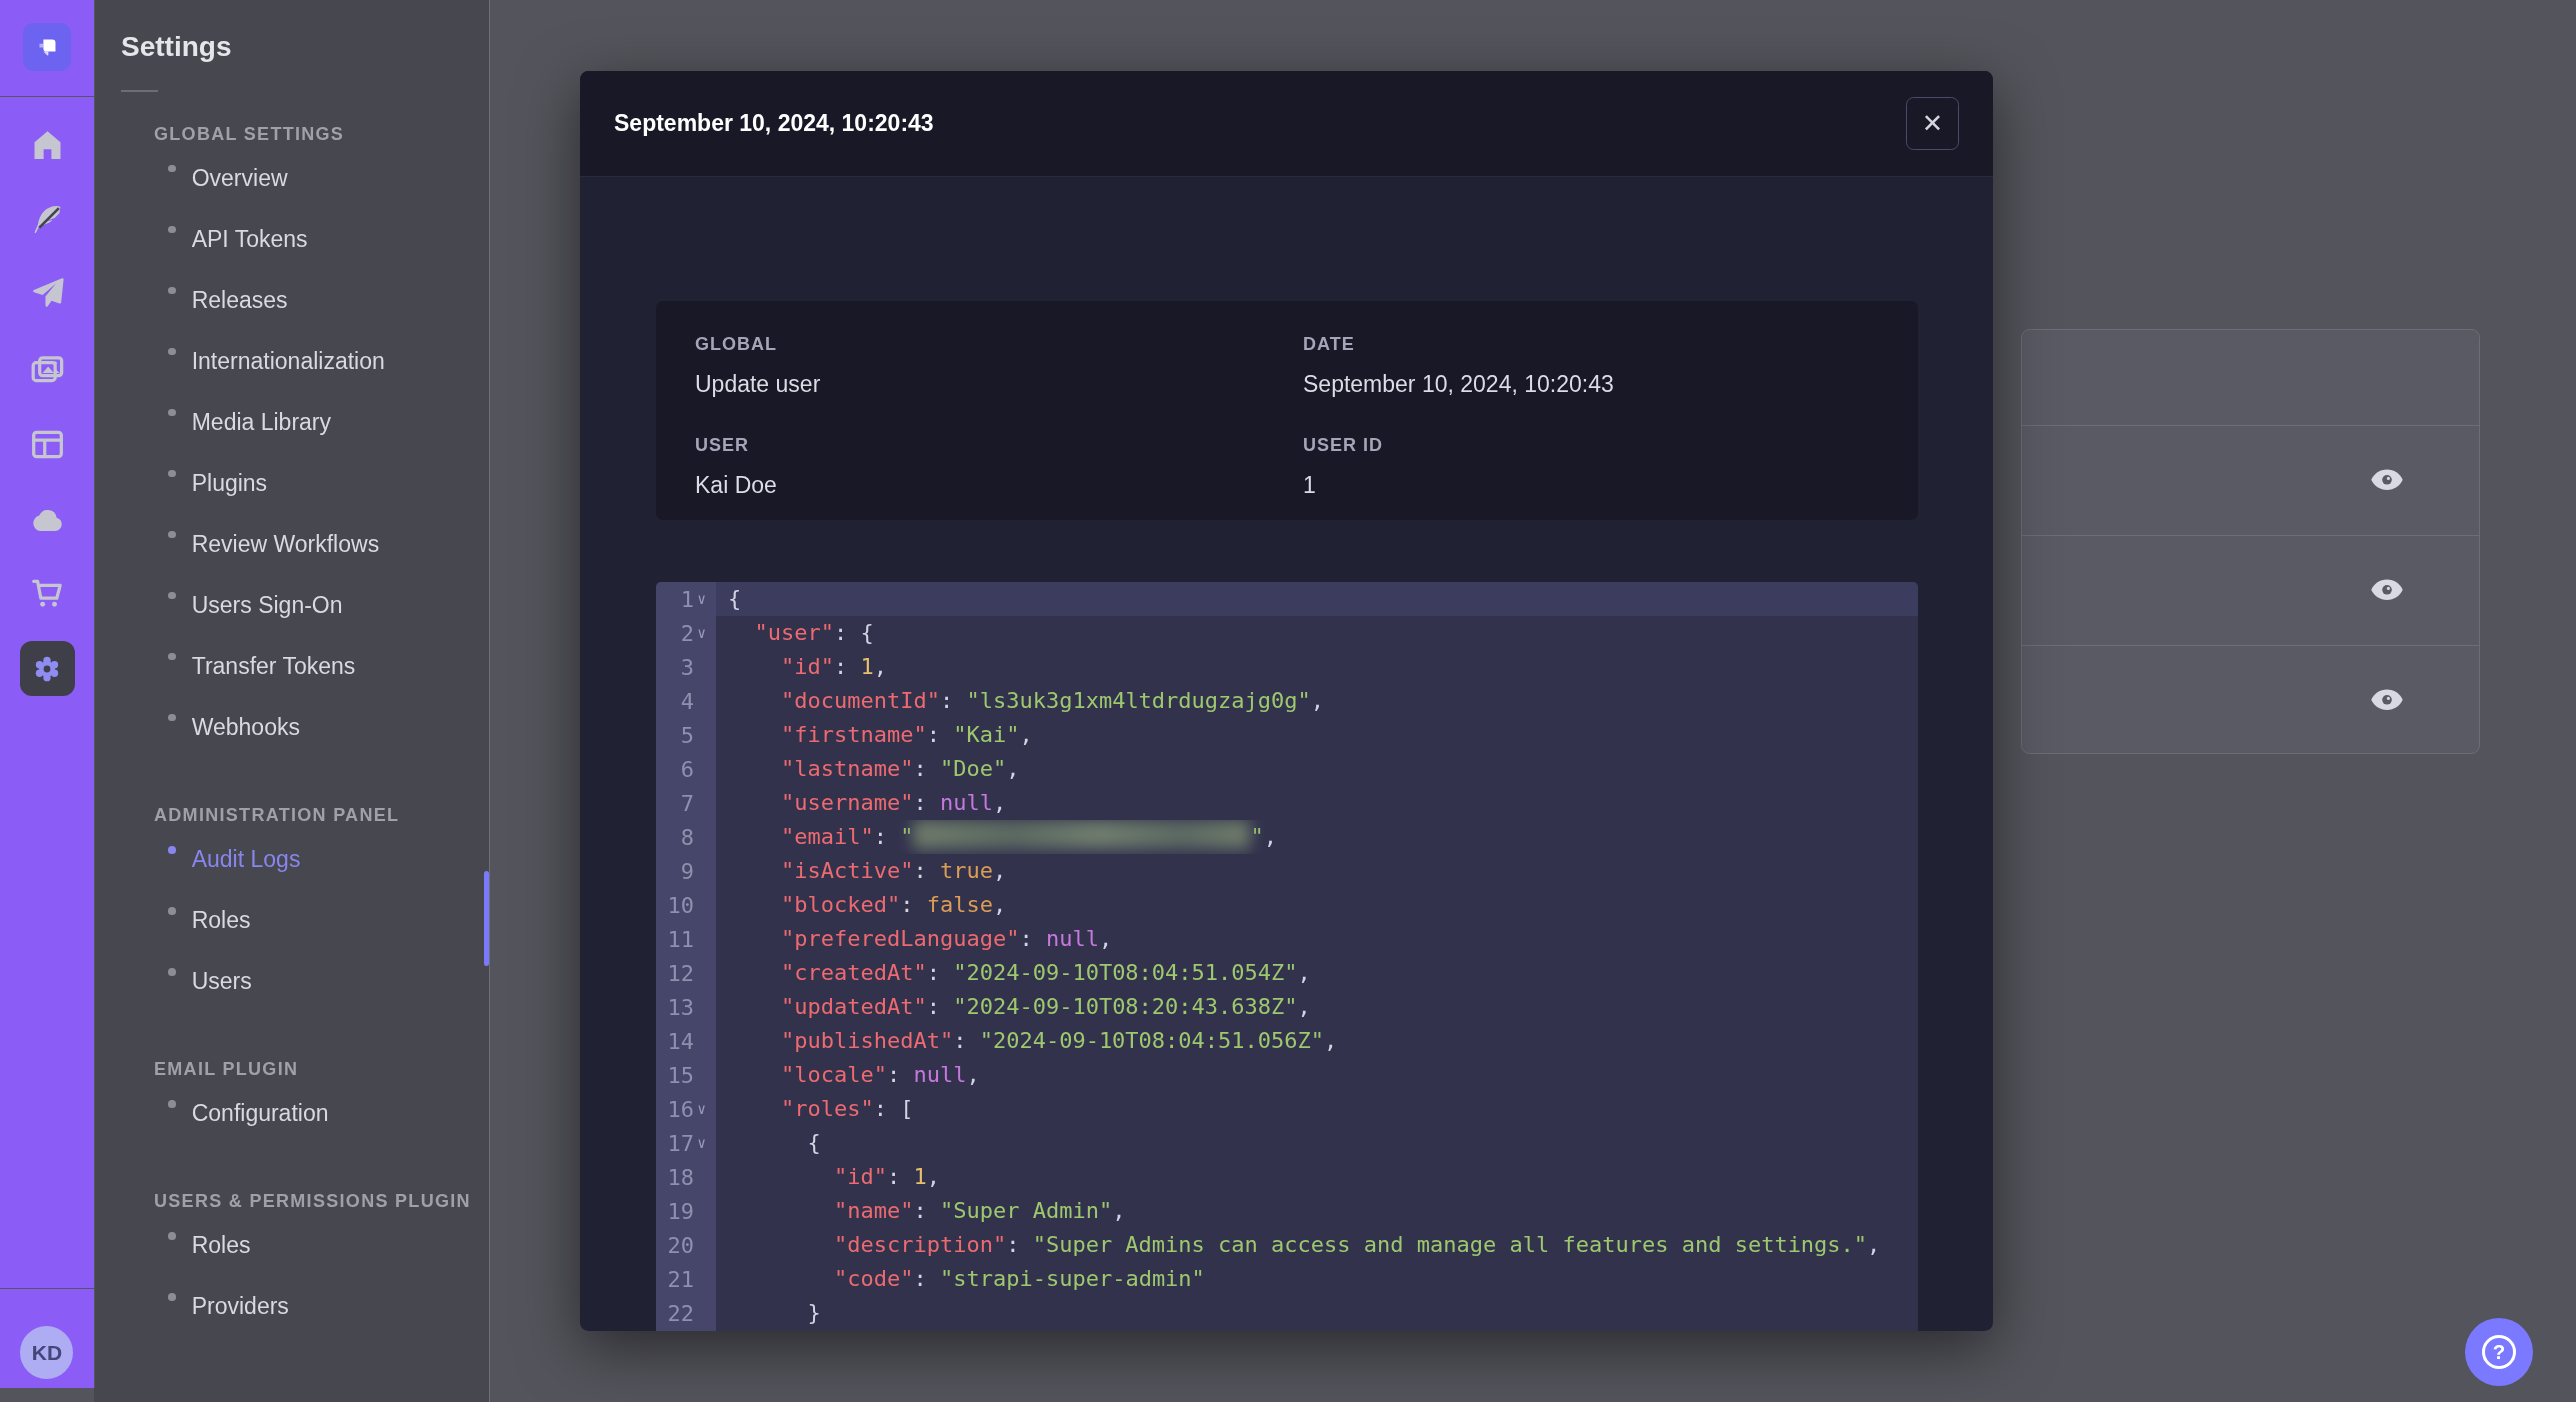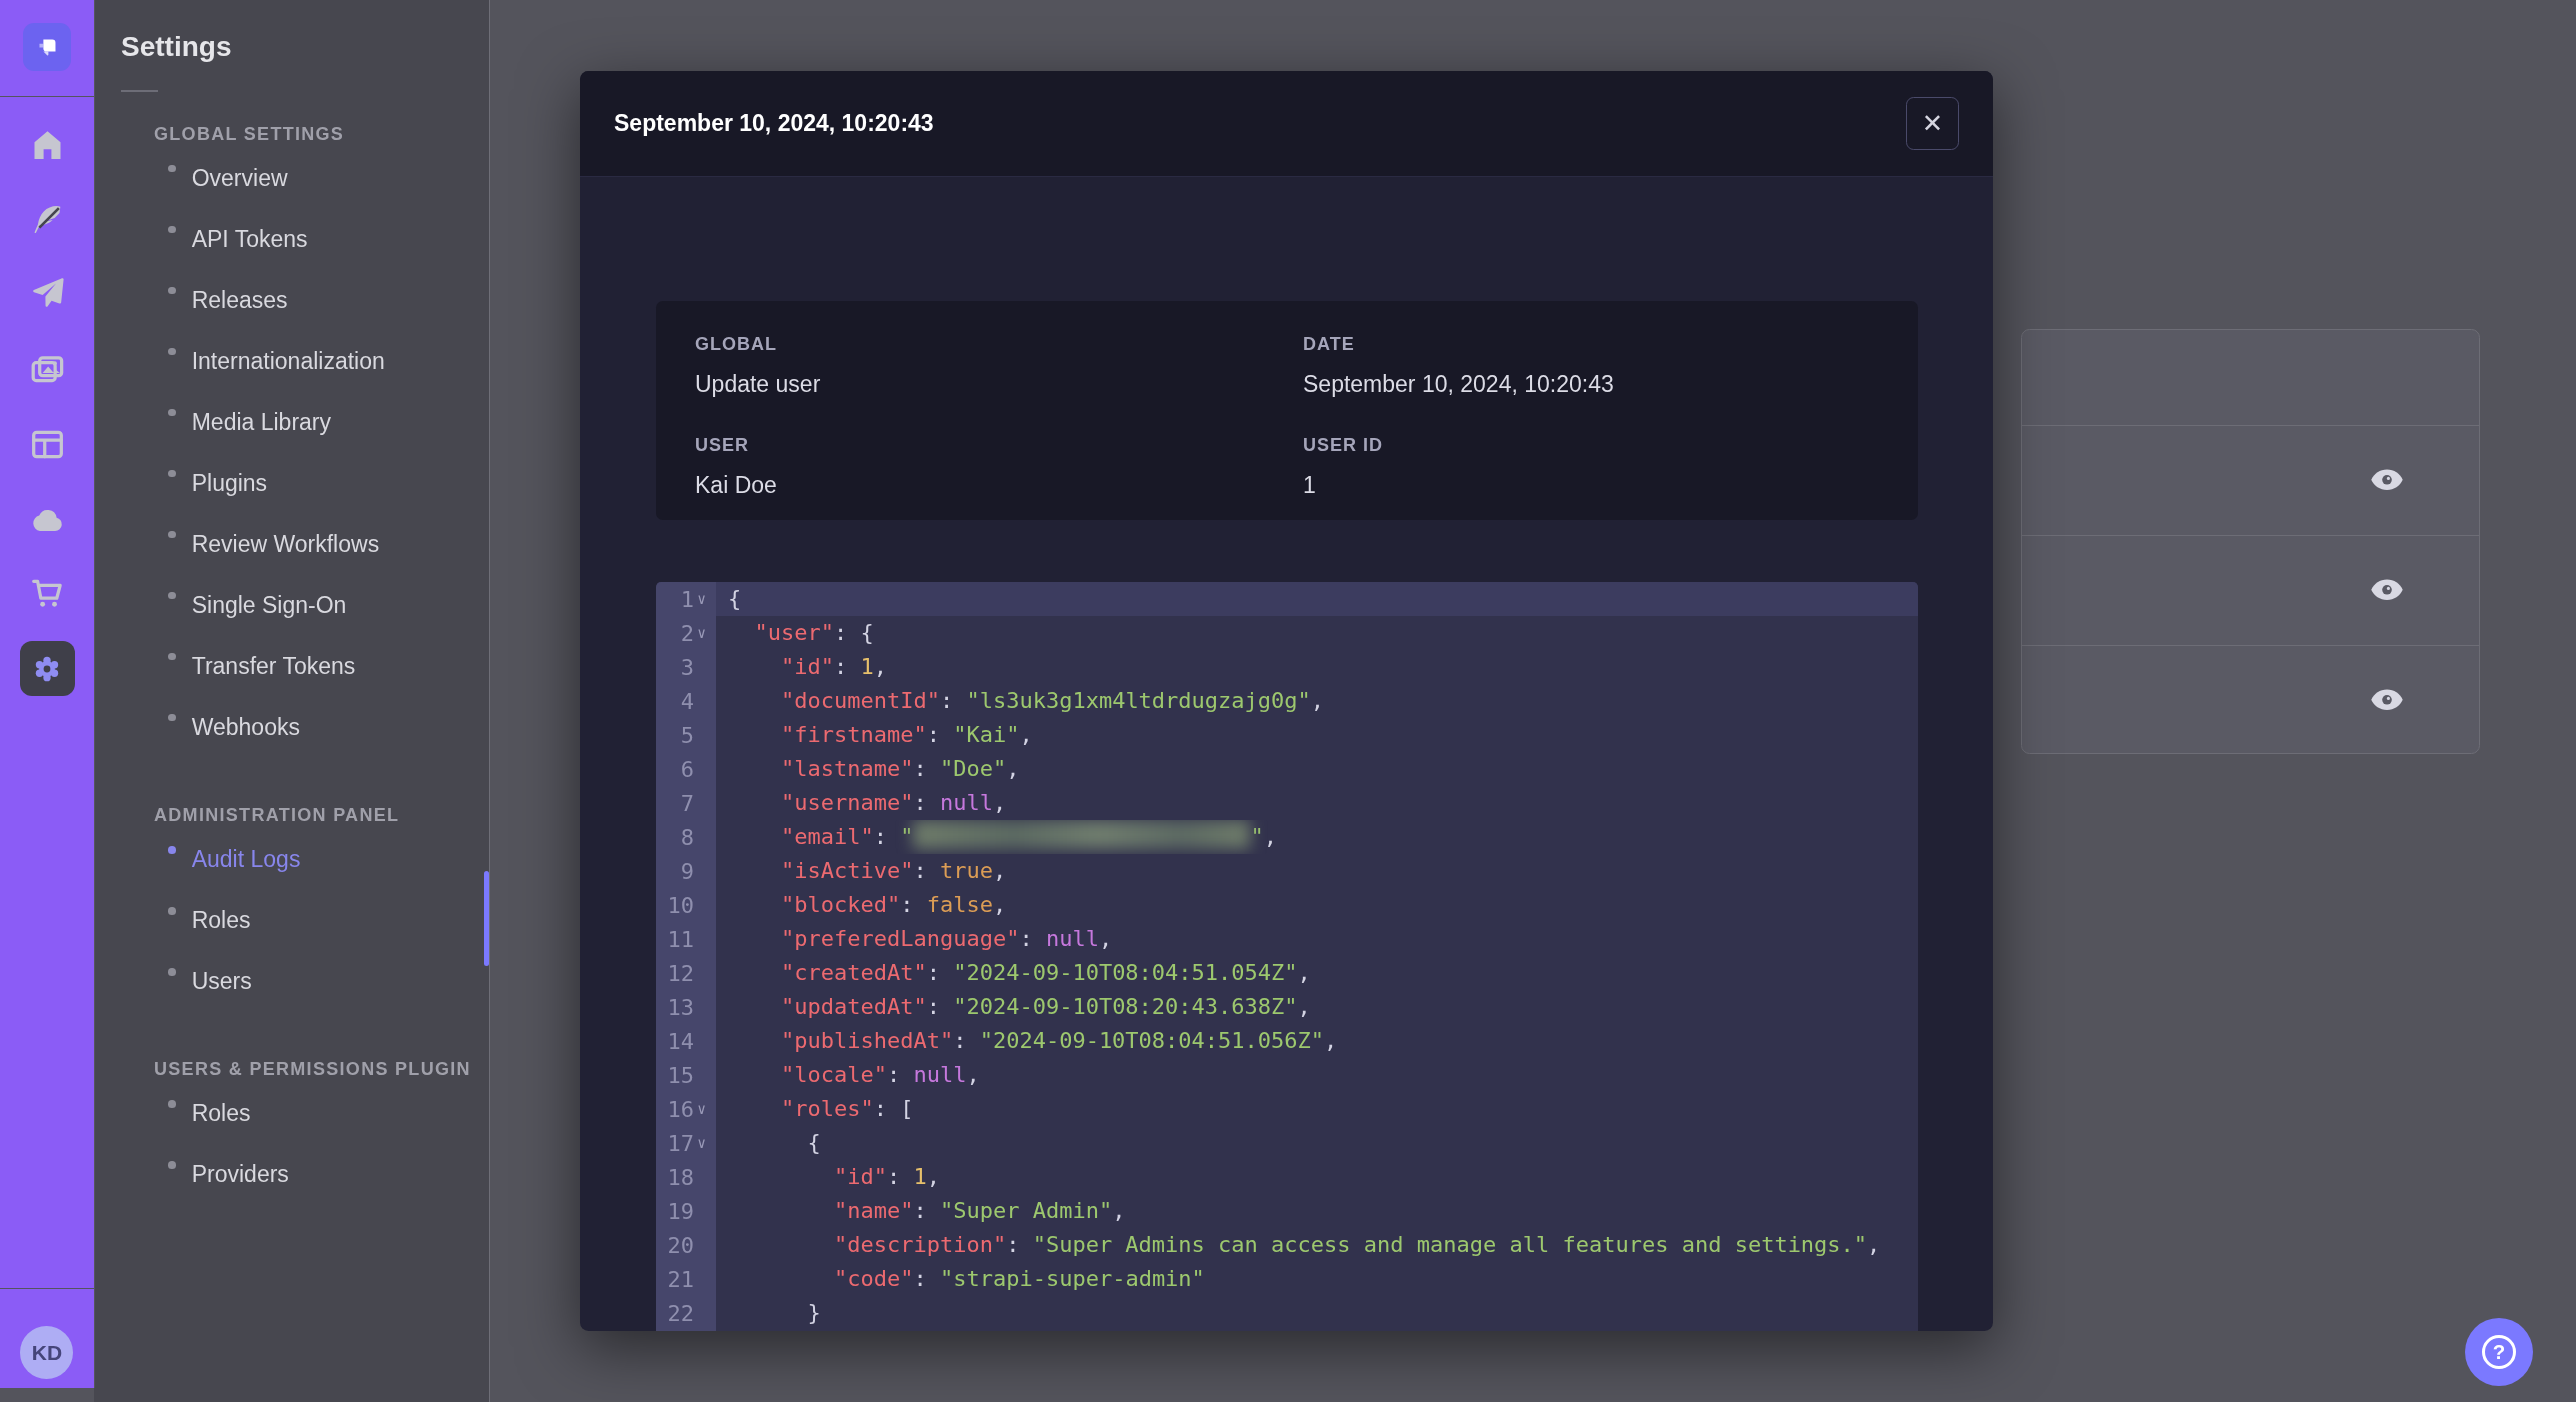--- a/index.html
+++ b/index.html
@@ -169,21 +169,21 @@
         <div class="nav-item">
           <span class="bullet"></span>
           <span class="item-label">Plugins</span>
         </div>
         <div class="nav-item">
           <span class="bullet"></span>
           <span class="item-label">Review Workflows</span>
         </div>
         <div class="nav-item">
           <span class="bullet"></span>
-          <span class="item-label">Single Sign-On</span>
+          <span class="item-label">Users Sign-On</span>
         </div>
         <div class="nav-item">
           <span class="bullet"></span>
           <span class="item-label">Transfer Tokens</span>
         </div>
         <div class="nav-item">
           <span class="bullet"></span>
           <span class="item-label">Webhooks</span>
         </div>
       </div>
@@ -193,20 +193,27 @@
           <span class="bullet"></span>
           <span class="item-label">Audit Logs</span>
         </div>
         <div class="nav-item">
           <span class="bullet"></span>
           <span class="item-label">Roles</span>
         </div>
         <div class="nav-item">
           <span class="bullet"></span>
           <span class="item-label">Users</span>
+        </div>
+      </div>
+      <div class="section">
+        <div class="section-label">EMAIL PLUGIN</div>
+        <div class="nav-item">
+          <span class="bullet"></span>
+          <span class="item-label">Configuration</span>
         </div>
       </div>
       <div class="section">
         <div class="section-label">USERS &amp; PERMISSIONS PLUGIN</div>
         <div class="nav-item">
           <span class="bullet"></span>
           <span class="item-label">Roles</span>
         </div>
         <div class="nav-item">
           <span class="bullet"></span>

